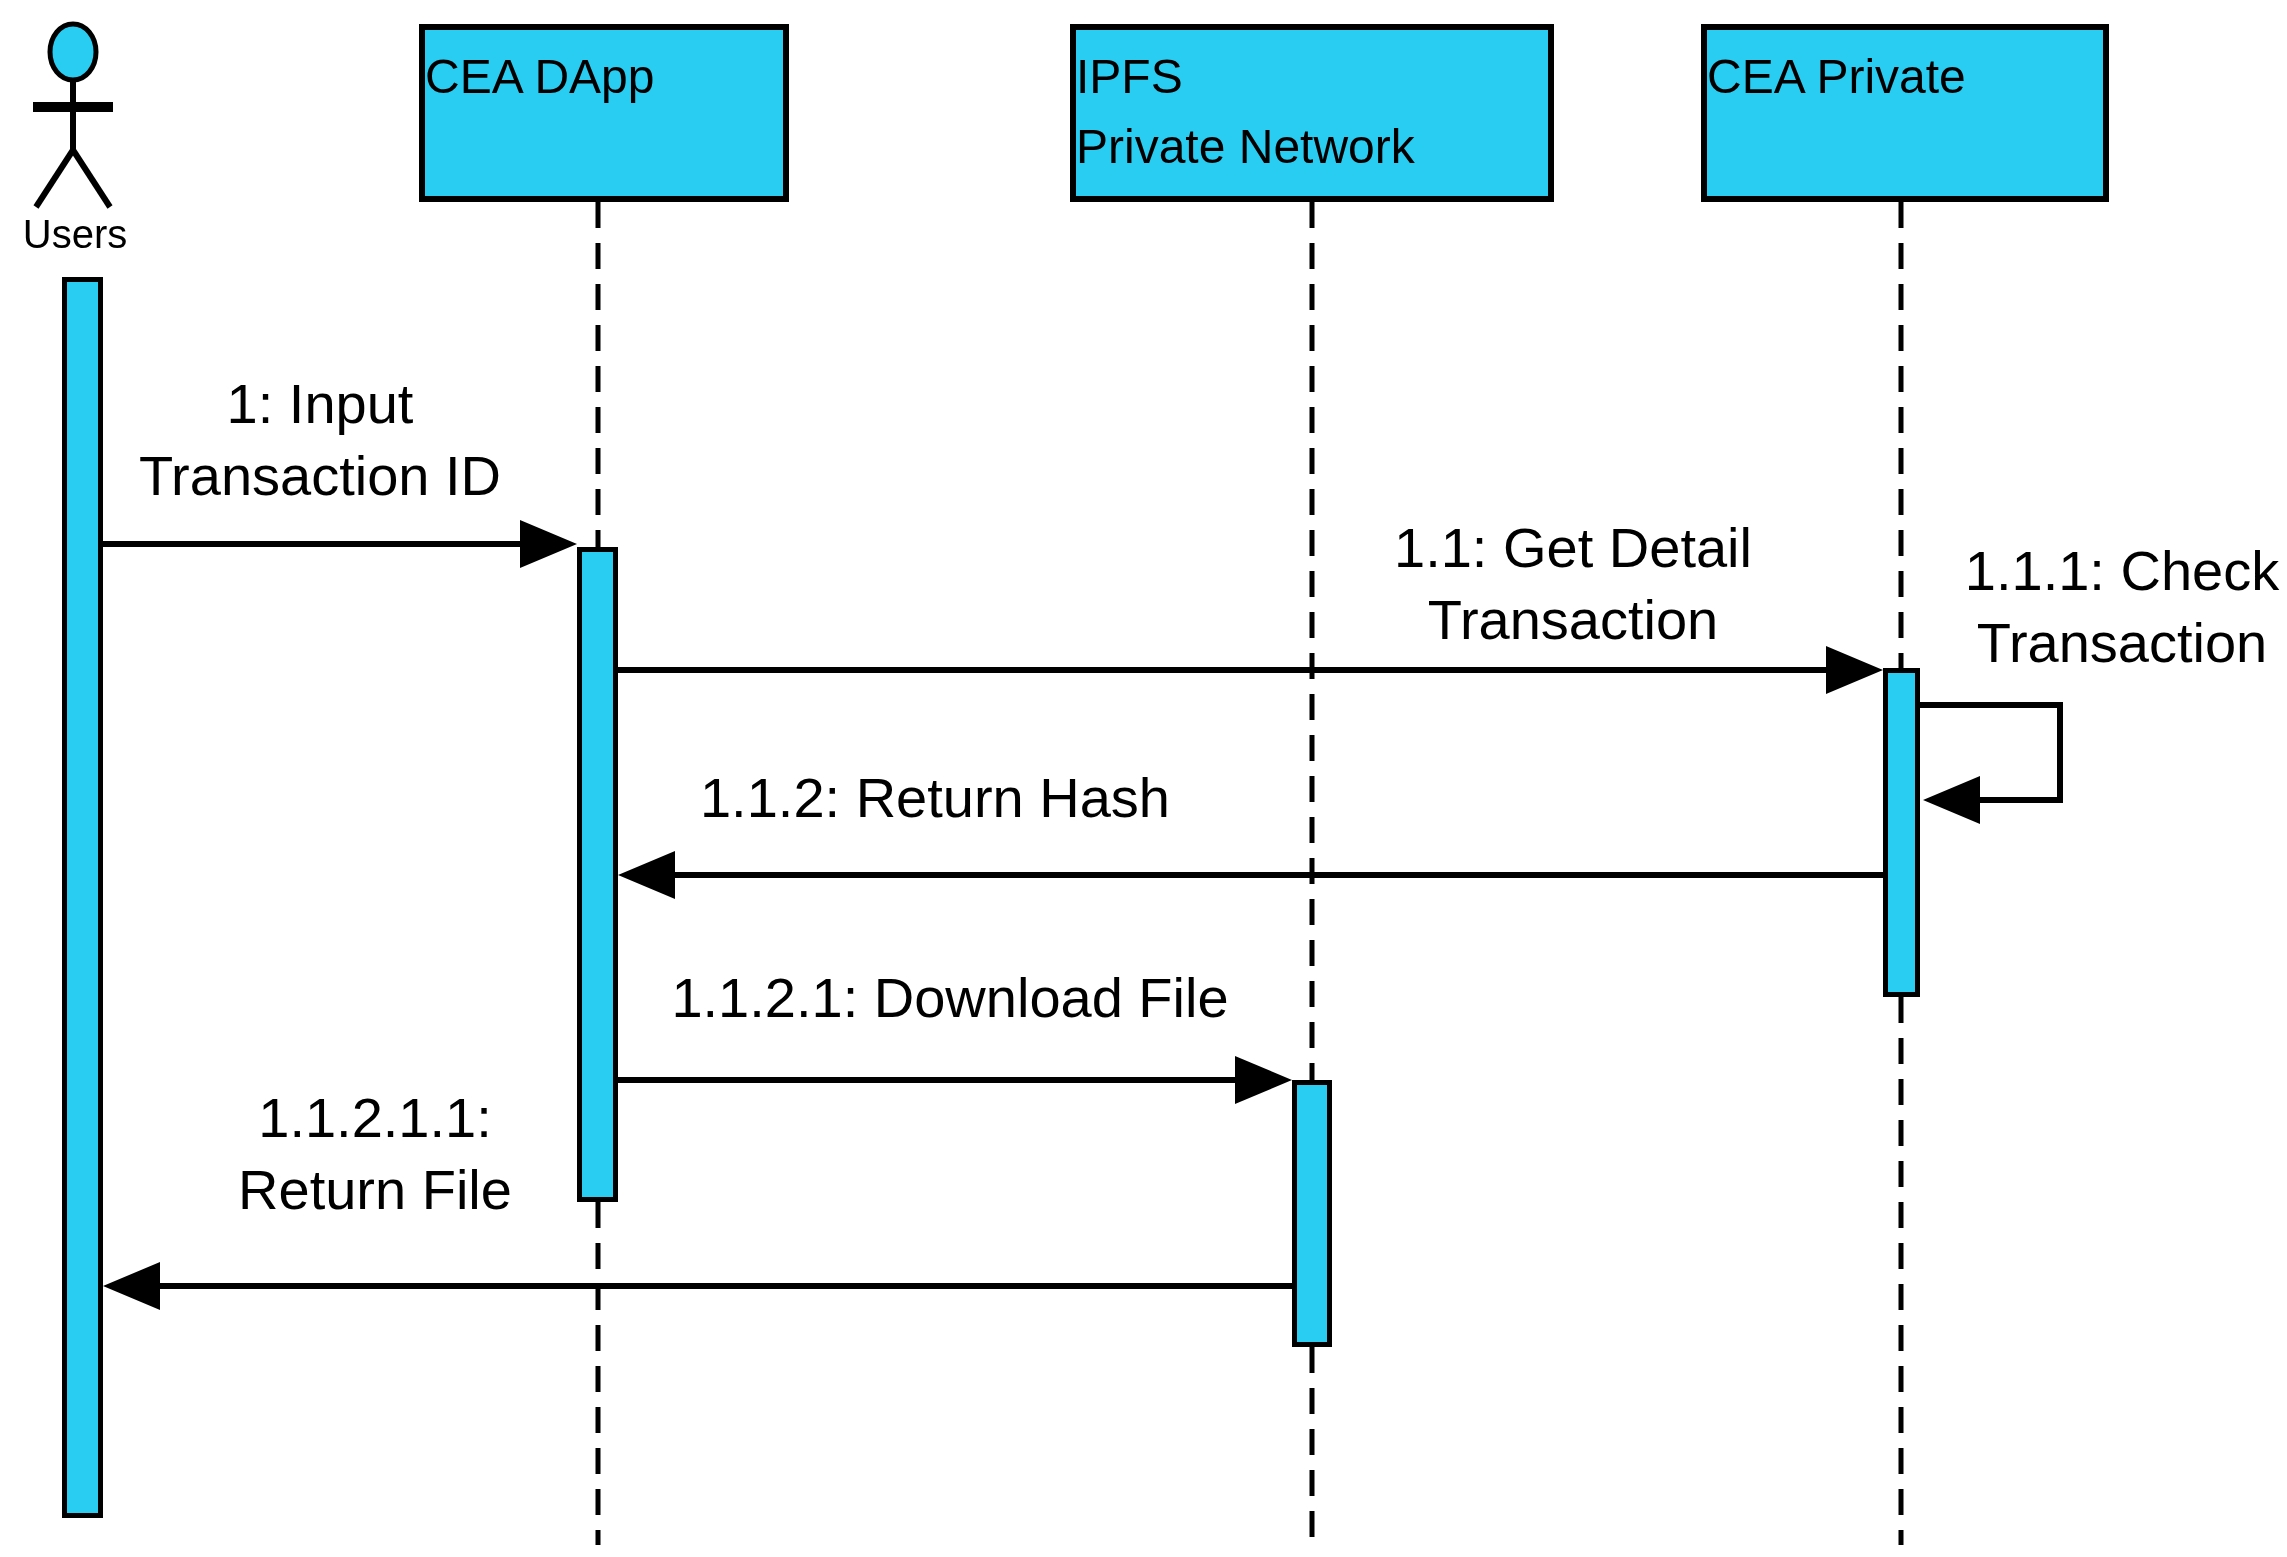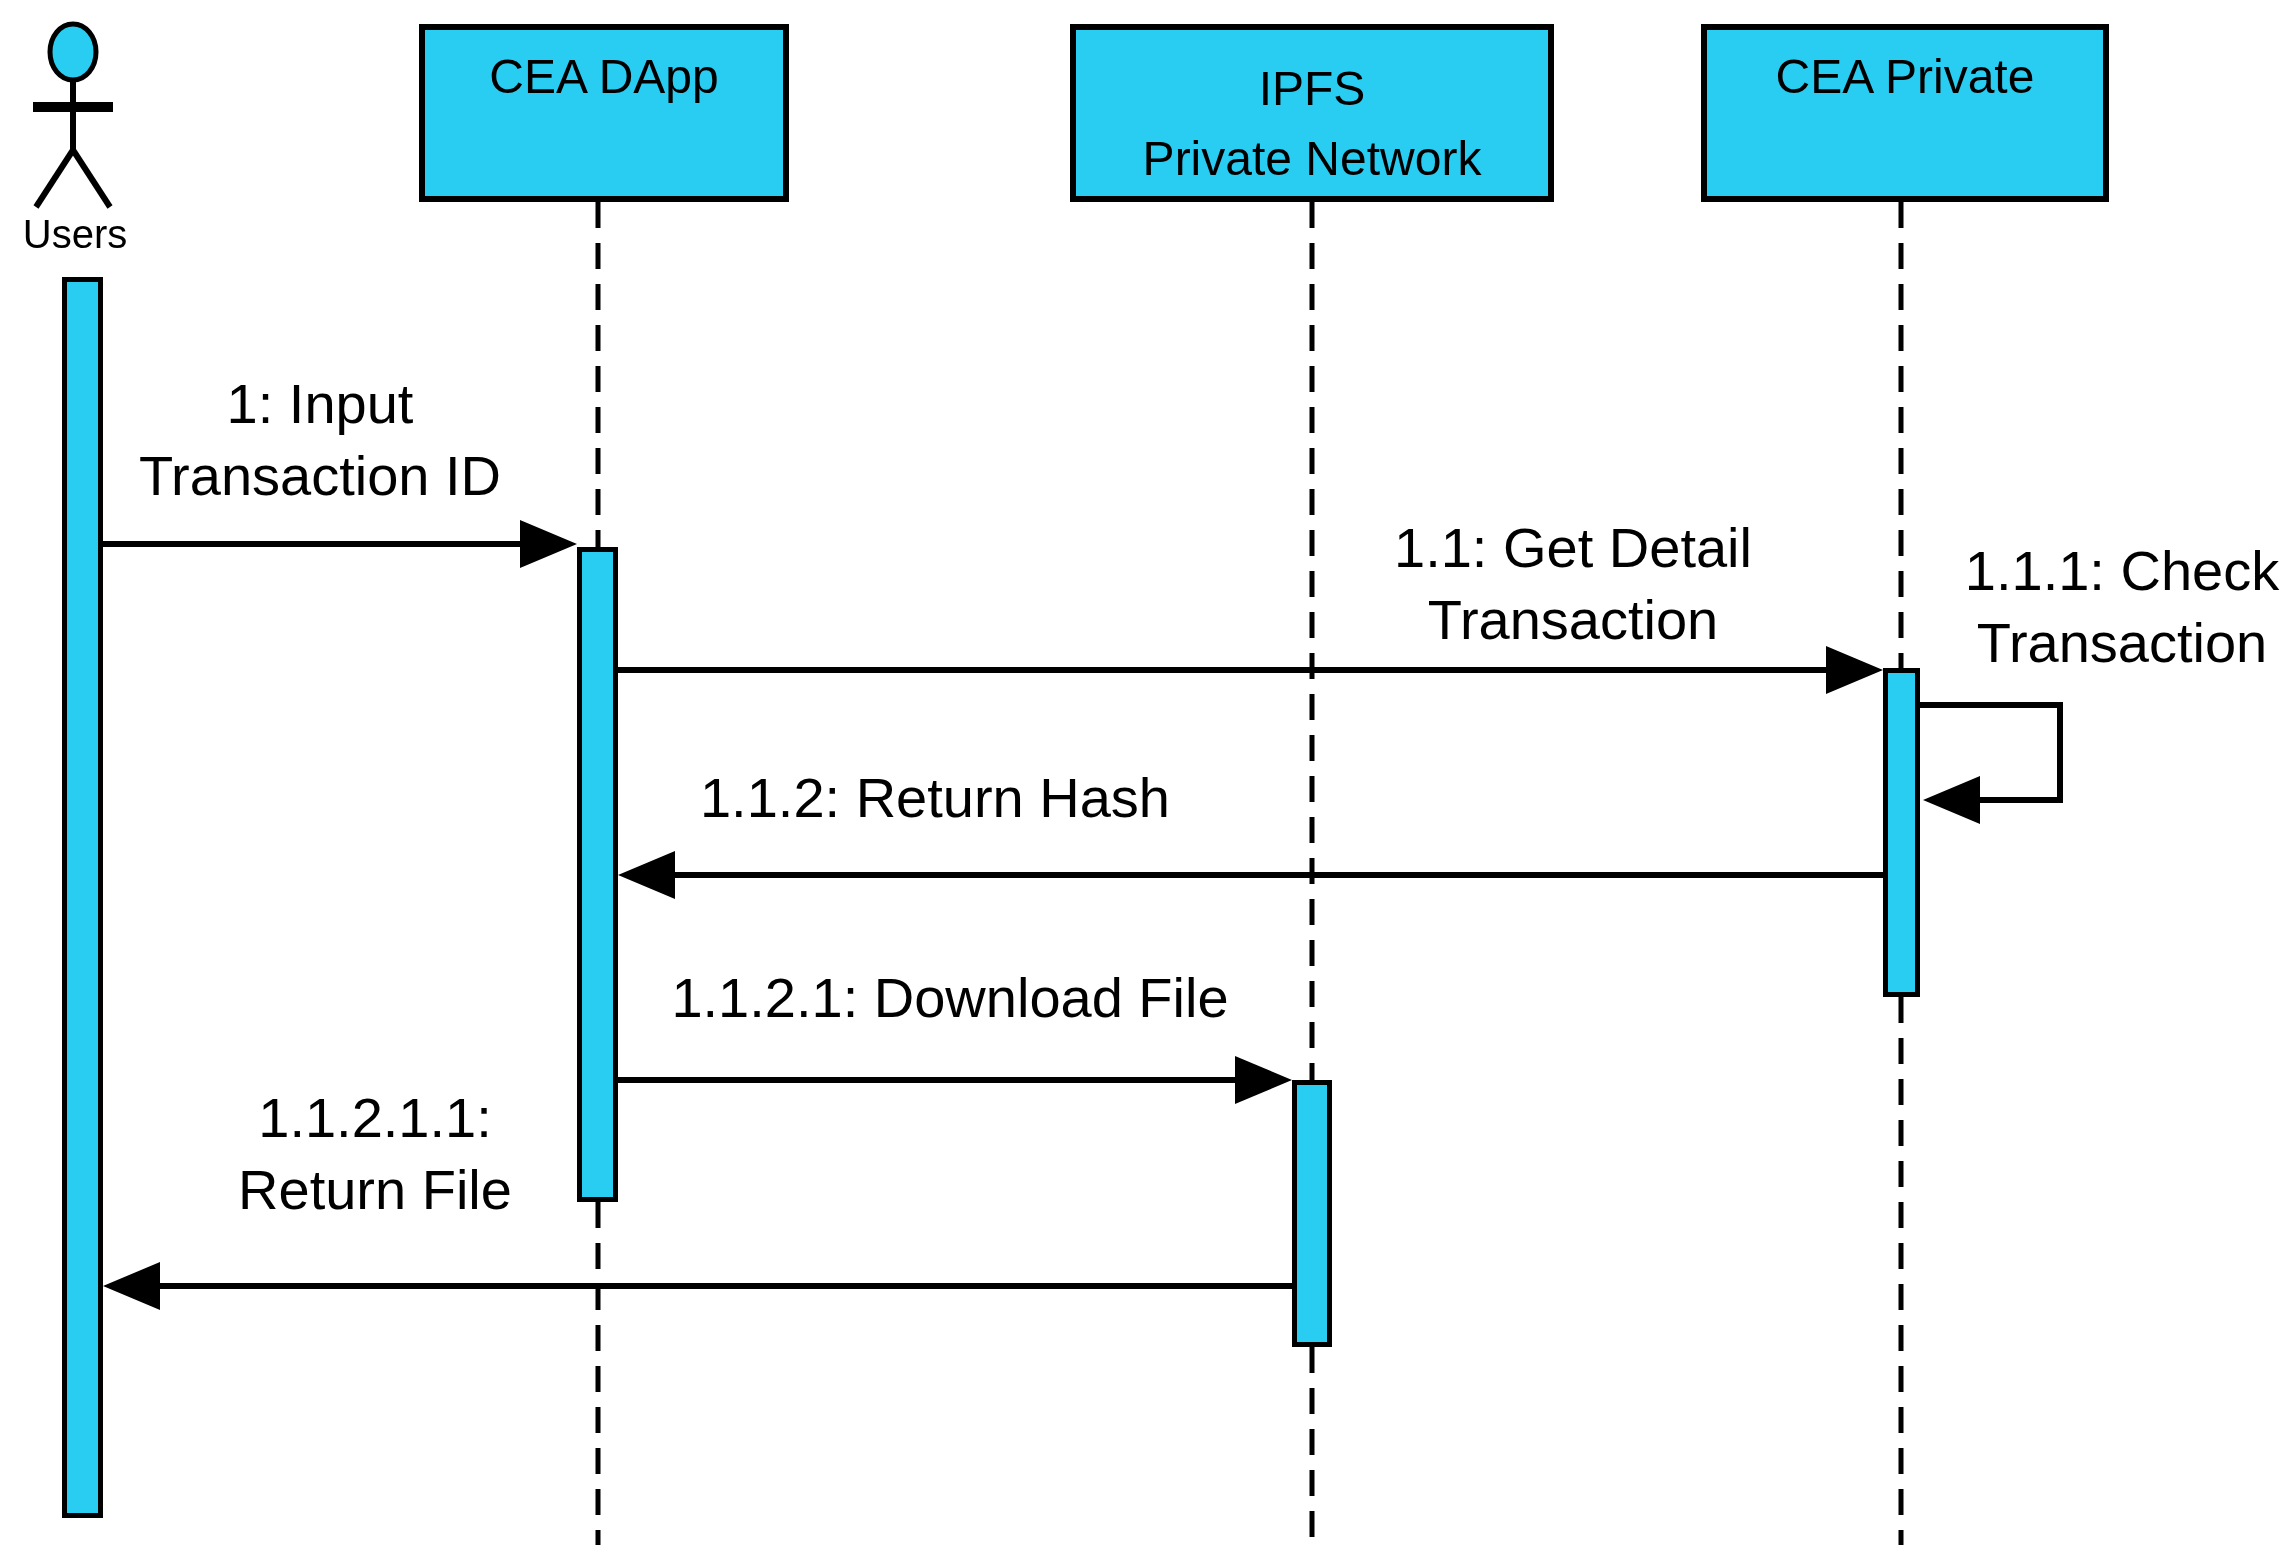--- a/index.html
+++ b/index.html
@@ -19,21 +19,21 @@
   .linework{position:absolute;left:0;top:0;width:2287px;height:1557px;}
   .linework .stroke{stroke:var(--line);fill:none;}
   .linework .dashed{stroke:var(--line);fill:none;stroke-dasharray:26 15;}
   .linework .head{fill:var(--line);stroke:none;}
   .linework .cyanfill{fill:var(--fill);stroke:var(--line);}
   .pbox{
     position:absolute;
     box-sizing:border-box;
     background:var(--fill);
     border:6px solid var(--line);
-    text-align:center;
+    text-align:left;
     font-size:48px;
     line-height:62px;
     padding-top:16px;
     font-weight:400;
   }
   .abar{
     position:absolute;
     box-sizing:border-box;
     background:var(--fill);
     border:5px solid var(--line);
@@ -95,21 +95,21 @@
     <line class="stroke" x1="1292" y1="1286" x2="152" y2="1286" stroke-width="6"></line>
     <polygon class="head" points="103,1286 160,1262 160,1310"></polygon>
   </svg>
 
   <div class="actor-label">Users</div>
 
   <div class="pbox" style="left:419px;top:24px;width:370px;height:178px;">
     <span class="mline">CEA DApp</span>
   </div>
 
-  <div class="pbox" style="left:1070px;top:24px;width:484px;height:178px;padding-top:24px;line-height:70px;">
+  <div class="pbox" style="left:1070px;top:24px;width:484px;height:178px;padding-top:12px;line-height:70px;">
     <span class="mline">IPFS</span>
     <span class="mline">Private Network</span>
   </div>
 
   <div class="pbox" style="left:1701px;top:24px;width:408px;height:178px;">
     <span class="mline">CEA Private</span>
   </div>
 
   <div class="abar" style="left:62px;top:277px;width:41px;height:1241px;"></div>
   <div class="abar" style="left:577px;top:547px;width:41px;height:655px;"></div>

